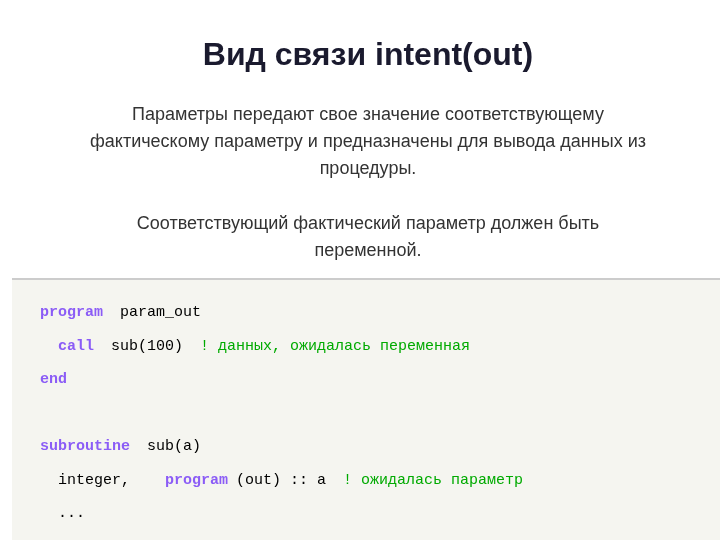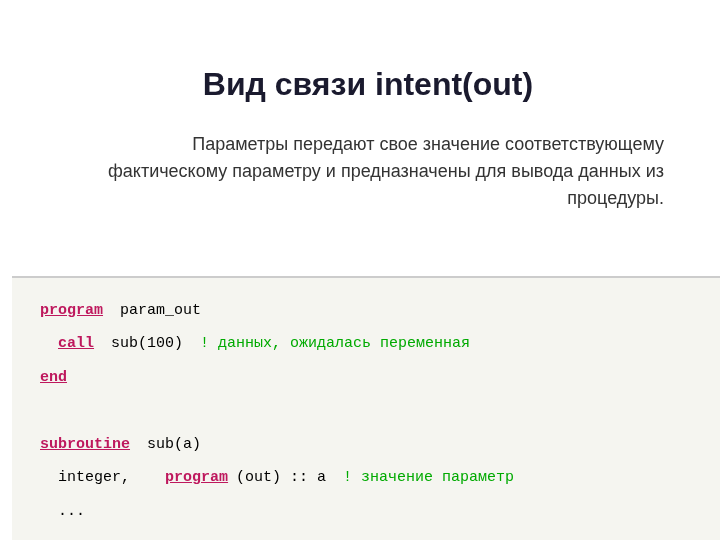--- a/index.html
+++ b/index.html
@@ -38,21 +38,21 @@
       font-weight: bold;
       color: #1a1a2e;
       margin-bottom: 20px;
       text-align: center;
       font-family: Arial, sans-serif;
     }
 
     .description-text {
       font-size: 18px;
       color: #333333;
-      text-align: right;
+      text-align: center;
       line-height: 1.5;
       margin-bottom: 20px;
       max-width: 600px;
     }
 
     .note-text {
       font-size: 18px;
       color: #333333;
       text-align: center;
       line-height: 1.5;
@@ -68,54 +68,54 @@
       line-height: 1.7;
       min-height: 160px;
     }
 
     .code-line {
       display: block;
       white-space: pre;
     }
 
     .kw-blue {
-      color: #be185d;
+      color: #8b5cf6;
       font-weight: bold;
-      text-decoration: underline;
     }
 
     .kw-normal {
       color: #000000;
     }
 
     .comment-green {
       color: #00aa00;
     }
   </style>
 </head>
 <body>
 
 <div class="page-container">
   <div class="top-section">
     <h1 class="main-title">Вид связи  intent(out)</h1>
 
     <p class="description-text">Параметры передают свое значение соответствующему фактическому параметру и предназначены для вывода данных из процедуры.</p>
 
+    <p class="note-text">Соответствующий фактический параметр должен быть переменной.</p>
   </div>
 
   <div class="code-section">
 
     <span class="code-line"><span class="kw-blue">program</span><span class="kw-normal"> param_out</span></span>
 
     <span class="code-line">  <span class="kw-blue">call</span><span class="kw-normal"> sub(100) </span><span class="comment-green">! данных, ожидалась переменная</span></span>
 
     <span class="code-line"><span class="kw-blue">end</span></span>
 
     <span class="code-line"> </span>
 
     <span class="code-line"><span class="kw-blue">subroutine</span><span class="kw-normal"> sub(a)</span></span>
 
-    <span class="code-line">  <span class="kw-normal">integer,   </span><span class="kw-blue">program</span><span class="kw-normal">(out) :: a </span><span class="comment-green">! значение параметр</span></span>
+    <span class="code-line">  <span class="kw-normal">integer,   </span><span class="kw-blue">program</span><span class="kw-normal">(out) :: a </span><span class="comment-green">! ожидалась параметр</span></span>
 
     <span class="code-line">  <span class="kw-normal">...</span></span>
 
   </div>
 </div>
 
 </body></html>

